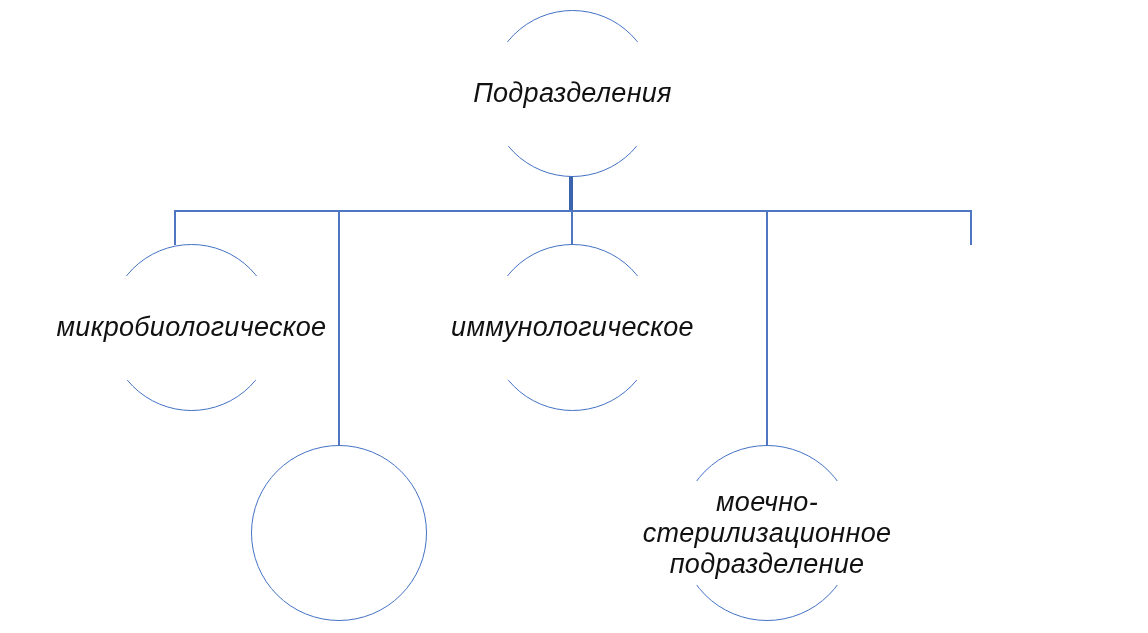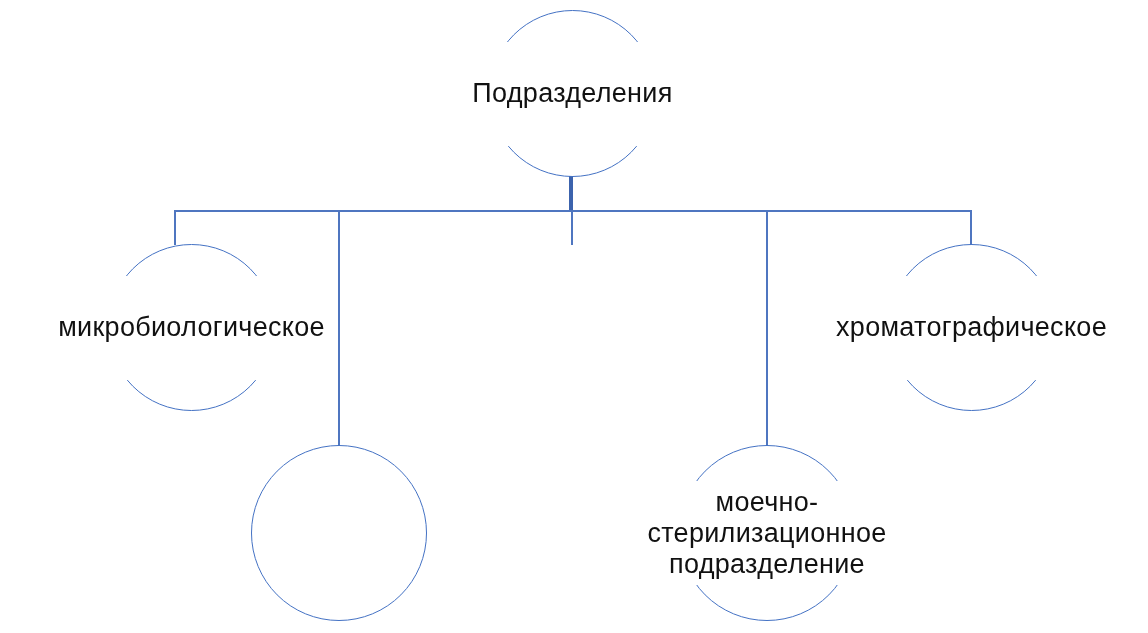--- a/index.html
+++ b/index.html
@@ -53,20 +53,21 @@
     background:var(--background);
     min-height:104px; min-width:180px;
     display:flex; flex-direction:column;
     justify-content:center; align-items:center;
     padding:0 4px;
     color:var(--text);
     font-size:27px;
     line-height:31px;
     letter-spacing:0.3px;
     text-align:right;
+    font-style:italic;
   }
   .label span{display:block; white-space:nowrap;}
   .label span:empty{display:none;}
 </style>
 </head>
 <body>
 
 <div class="canvas">
 
   <div class="conn stub-root thick"></div>
@@ -88,30 +89,30 @@
     <div class="circle"></div>
     <div class="label">
       <span>микробиологическое</span>
     </div>
   </div>
 
   <div class="node node-pcr">
     <div class="circle"></div>
   </div>
 
+  <div class="node node-immuno">
+    <div class="circle"></div>
+    <div class="label">
+      <span>иммунологическое</span>
+    </div>
+  </div>
 
   <div class="node node-wash">
     <div class="circle"></div>
     <div class="label">
       <span>моечно-</span>
       <span>стерилизационное</span>
       <span>подразделение</span>
     </div>
   </div>
 
-  <div class="node node-chroma">
-    <div class="circle"></div>
-    <div class="label">
-      <span>хроматографическое</span>
-    </div>
-  </div>
 
 </div>
 
 </body></html>

